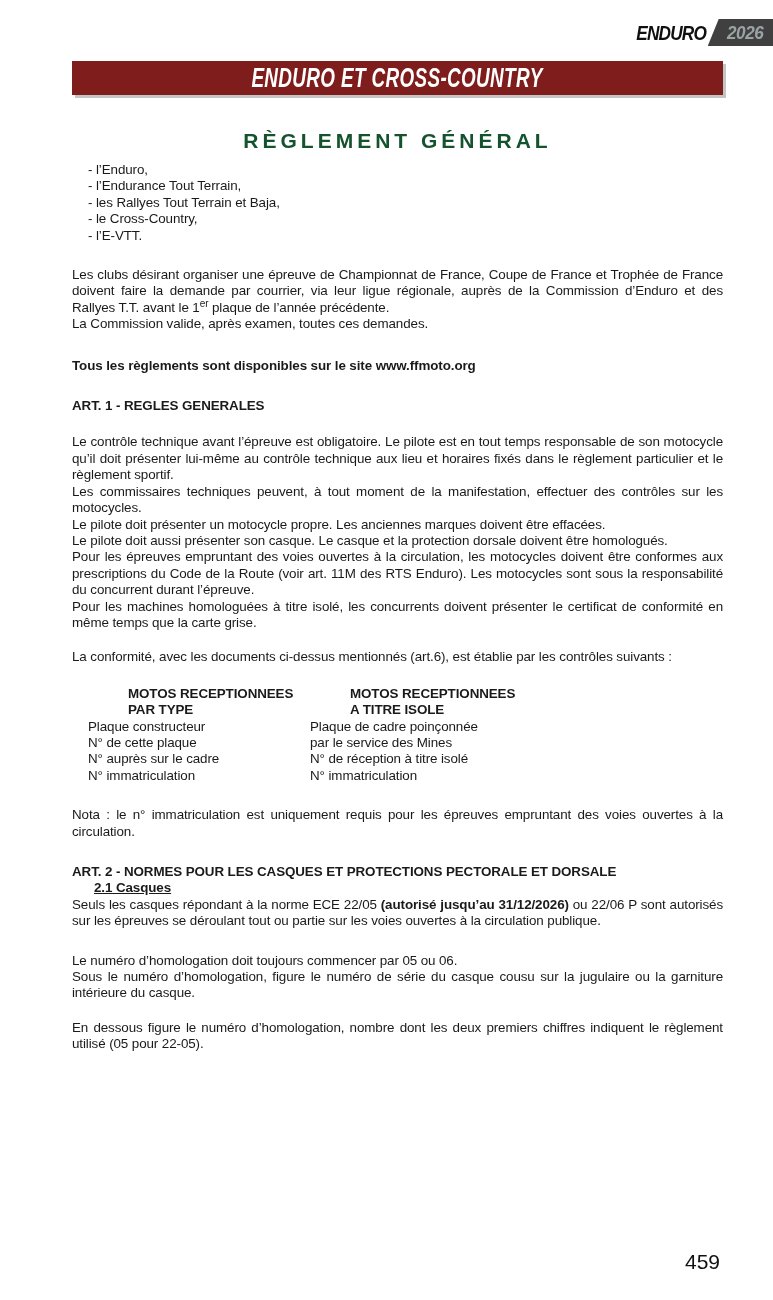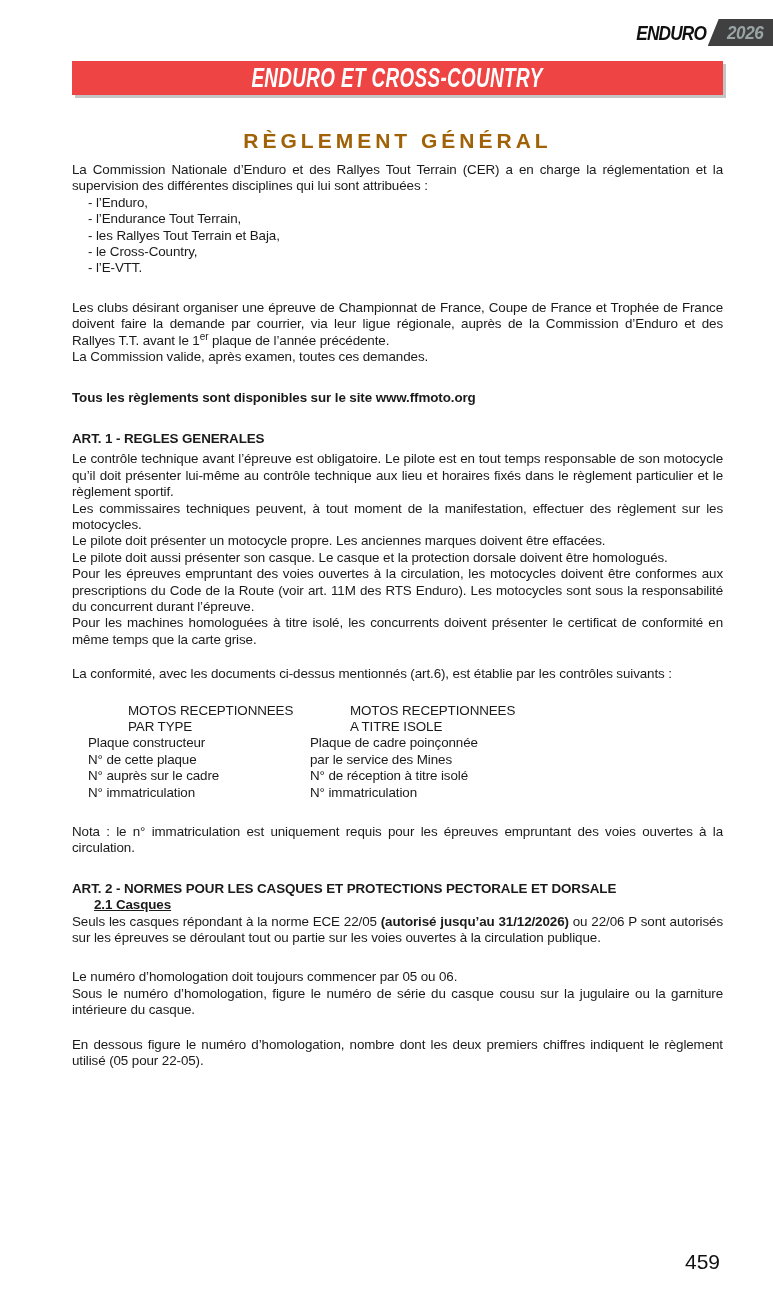--- a/index.html
+++ b/index.html
@@ -31,58 +31,58 @@
     display:flex; align-items:center;
   }
   .logo-year {
     color:#9aa3a4; font-style:italic; font-weight:bold; font-size:19px;
     letter-spacing:-0.5px; transform:scaleX(0.9);
   }
 
   
   .banner {
     position:absolute; top:61px; left:72px; width:651px; height:34px;
-    background:#ef4444;
+    background:#7f1d1d;
     box-shadow:3px 3px 0 #c4c4c4;
     display:flex; align-items:center; justify-content:center;
   }
   .banner-text {
     color:#ffffff; font-style:italic; font-weight:bold; font-size:27px;
     white-space:nowrap; transform:scaleX(0.70); letter-spacing:0.5px;
   }
 
   
   .doc-title {
     position:absolute; top:129px; left:72px; width:651px;
     text-align:center; font-weight:bold; font-size:21px; letter-spacing:4px;
-    color:#a16207;
+    color:#14532d;
   }
 
   
   .content {
     position:absolute; top:162px; left:72px; width:651px;
     font-size:13.4px; line-height:16.4px; letter-spacing:-0.1px;
   }
   .just { text-align:justify; }
   .list { padding-left:16px; }
   .b { font-weight:bold; }
   sup { font-size:10px; vertical-align:super; line-height:0; }
 
-  .mt-sm { margin-top:4px; }
+  .mt-sm { margin-top:20px; }
   .mt-md { margin-top:18px; }
   .mt-lg { margin-top:23px; }
 
   .site-notice { font-weight:bold; margin-top:25px; }
   .art-heading { font-weight:bold; margin-top:24px; }
   .sub-heading { font-weight:bold; text-decoration:underline; margin-left:22px; }
 
   .moto-table { display:flex; margin-top:20px; padding-left:16px; }
   .moto-col1 { width:222px; }
   .moto-col2 { flex:1; }
-  .moto-head { font-weight:normal;padding-left:40px; }
+  .moto-head { font-weight:bold;padding-left:40px; }
 
   .pagenum {
     position:absolute; right:53px; bottom:26px;
     font-size:21px; color:#111;
   }
 </style>
 </head>
 <body>
 
 <div class="page">
@@ -95,39 +95,38 @@
   </div>
 
   <div class="banner">
     <span class="banner-text">ENDURO ET CROSS-COUNTRY</span>
   </div>
 
   <div class="doc-title">RÈGLEMENT GÉNÉRAL</div>
 
   <div class="content">
 
-    <p class="just">La Commission Nationale d’Enduro et des Rallyes Tout Terrain (CER) a en charge la réglementation et la supervision des différentes disciplines qui lui sont attribuées :</p>
     <div class="list">
       <div>- l’Enduro,</div>
       <div>- l’Endurance Tout Terrain,</div>
       <div>- les Rallyes Tout Terrain et Baja,</div>
       <div>- le Cross-Country,</div>
       <div>- l’E-VTT.</div>
     </div>
 
     <p class="just mt-lg"><span>Les clubs désirant organiser une épreuve de Championnat de France, Coupe de France et Trophée de France doivent faire la demande par courrier, via leur ligue régionale, auprès de la Commission d’Enduro et des Rallyes T.T. avant le 1</span><sup>er</sup><span> plaque de l’année précédente.</span></p>
     <p>La Commission valide, après examen, toutes ces demandes.</p>
 
     <p class="site-notice">Tous les règlements sont disponibles sur le site www.ffmoto.org</p>
 
     <p class="art-heading">ART. 1 - REGLES GENERALES</p>
 
     <div class="mt-sm">
       <p class="just">Le contrôle technique avant l’épreuve est obligatoire. Le pilote est en tout temps responsable de son motocycle qu’il doit présenter lui-même au contrôle technique aux lieu et horaires fixés dans le règlement particulier et le règlement sportif.</p>
-      <p class="just">Les commissaires techniques peuvent, à tout moment de la manifestation, effectuer des règlement sur les motocycles.</p>
+      <p class="just">Les commissaires techniques peuvent, à tout moment de la manifestation, effectuer des contrôles sur les motocycles.</p>
       <p class="just">Le pilote doit présenter un motocycle propre. Les anciennes marques doivent être effacées.</p>
       <p class="just">Le pilote doit aussi présenter son casque. Le casque et la protection dorsale doivent être homologués.</p>
       <p class="just">Pour les épreuves empruntant des voies ouvertes à la circulation, les motocycles doivent être conformes aux prescriptions du Code de la Route (voir art. 11M des RTS Enduro). Les motocycles sont sous la responsabilité du concurrent durant l’épreuve.</p>
       <p class="just">Pour les machines homologuées à titre isolé, les concurrents doivent présenter le certificat de conformité en même temps que la carte grise.</p>
     </div>
 
     <p class="just mt-md">La conformité, avec les documents ci-dessus mentionnés (art.6), est établie par les contrôles suivants :</p>
 
     <div class="moto-table">
       <div class="moto-col1">

